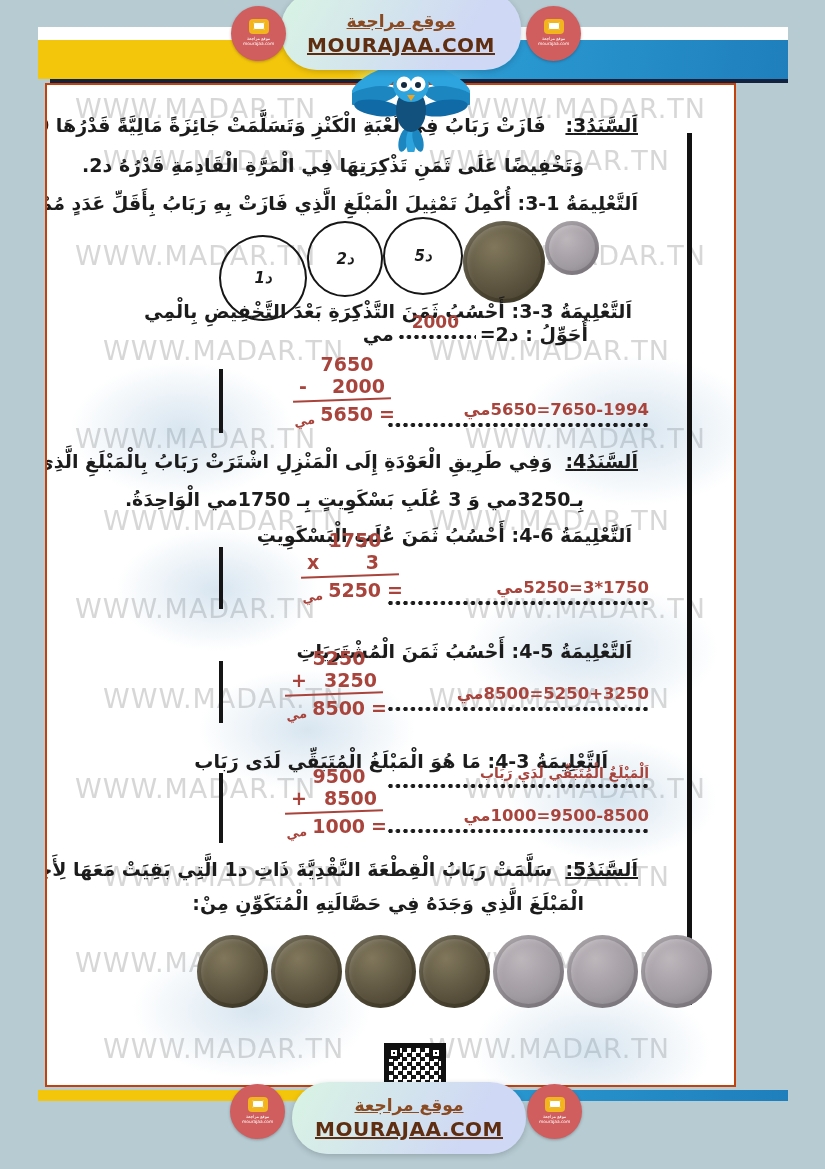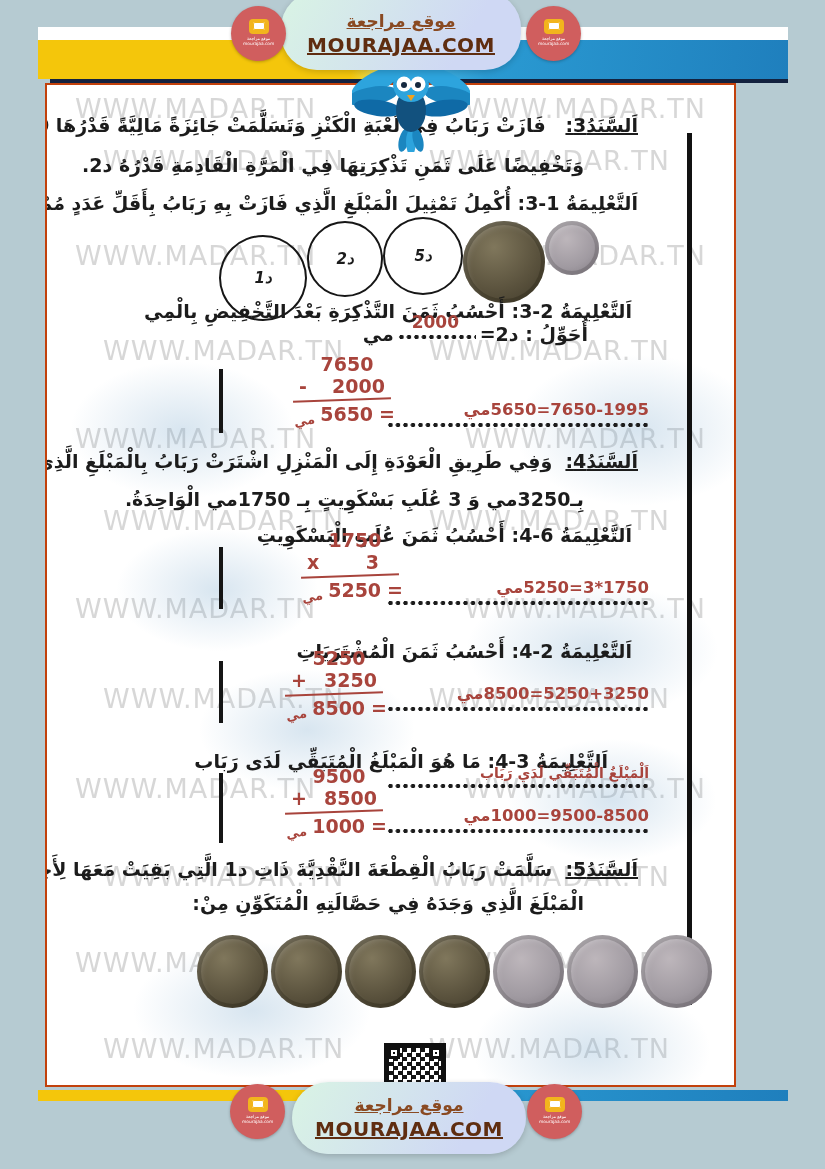--- a/index.html
+++ b/index.html
@@ -228,21 +228,21 @@
           <span>د2</span>
           </div>
         <div class="slot slot3">
           <span>د5</span>
           </div>
         <div class="coin dark coin-big"></div>
         <div class="coin light coin-small"></div>
       </div>
 
       <div class="line" style="top:214px;right:102px;">
-        <span class="lbl">اَلتَّعْلِيمَةُ 2-3:</span>
+        <span class="lbl">اَلتَّعْلِيمَةُ 3-3:</span>
         <span>أَحْسُبُ ثَمَنَ التَّذْكِرَةِ بَعْدَ التَّخْفِيضِ بِالْمِي</span>
       </div>
 
       <div class="convert">
         <span>أُحَوِّلُ : د2=</span>
         <span class="cv-dots">
           <span class="dots" style="display:block;height:10px;"></span>
           <span class="cv-val">2000</span>
         </span>
         <span>مي</span>
@@ -256,21 +256,21 @@
           <span>2000</span>
           </div>
         <div class="c-line"></div>
         <div class="c-res">
             <span class="c-unit">مي</span>
           <span>5650</span>
           <span>=</span>
           </div>
       </div>
       <div class="ans" style="top:316px;">
-        <div class="eq">7650-1995=5650مي</div>
+        <div class="eq">7650-1994=5650مي</div>
         <div class="dots"></div>
       </div>
 
       <div class="line" style="top:364px;right:96px;">
         <span class="lbl u">اَلسَّنَدُ4:</span>&nbsp;
         <span>وَفِي طَرِيقِ الْعَوْدَةِ إِلَى الْمَنْزِلِ اشْتَرَتْ رَبَابُ بِالْمَبْلَغِ الَّذِي فَازَتْ بِهِ قَارُورَةَ عَصِيرٍ</span>
       </div>
       <div class="line" style="top:402px;right:150px;">بِـ3250مي وَ 3 عُلَبِ بَسْكَوِيتٍ بِـ 1750مي الْوَاحِدَةُ.</div>
 
       <div class="line" style="top:438px;right:102px;">
@@ -291,21 +291,21 @@
           <span>5250</span>
           <span>=</span>
           </div>
       </div>
       <div class="ans" style="top:494px;">
         <div class="eq">1750*3=5250مي</div>
         <div class="dots"></div>
       </div>
 
       <div class="line" style="top:554px;right:102px;">
-        <span class="lbl">اَلتَّعْلِيمَةُ 2-4:</span>
+        <span class="lbl">اَلتَّعْلِيمَةُ 5-4:</span>
         <span>أَحْسُبُ ثَمَنَ الْمُشْتَرَيَاتِ</span>
       </div>
 
       <div class="tick" style="left:172px;top:576px;height:62px;"></div>
       <div class="calc" style="left:238px;top:562px;">
         <div class="c-top">5250</div>
         <div class="c-mid">
             <span>+</span>
           <span>3250</span>
           </div>

